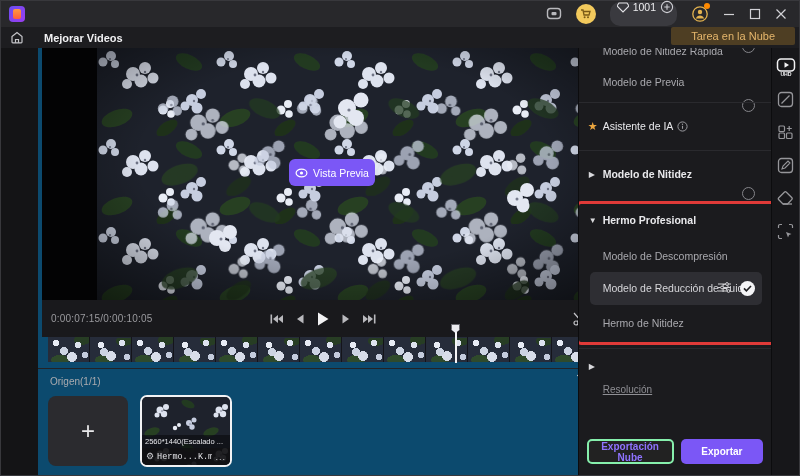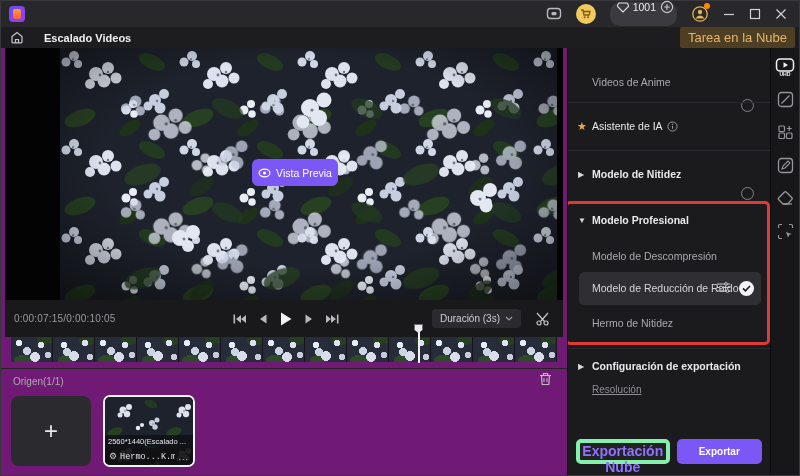--- a/index.html
+++ b/index.html
@@ -17,25 +17,25 @@
   .gold-avatar { width:20px; height:20px; border-radius:50%; background:#f2c95c; display:flex; align-items:center; justify-content:center; }
   .credits-pill { display:flex; align-items:center; gap:4px; background:#3a3a3f; border-radius:10px; padding:2px 3px 16px 7px; height:24px; }
   .credits-pill .num { font-size:10.5px; color:#ececee; }
   .user-wrap { position:relative; }
   .user-dot { position:absolute; right:-1px; top:-2px; width:6px; height:6px; border-radius:50%; background:#ff8a00; }
 
   
   .tabbar { position:absolute; left:1px; top:27px; right:1px; height:21px; background:#1d1d20; display:flex; align-items:center; z-index:25; }
   .home-btn { margin-left:9px; display:flex; }
   .tab-title { margin-left:20px; font-size:11px; font-weight:bold; color:#f0f0f2; }
-  .cloud-badge { position:absolute; right:5px; top:27px; background:#4e3e23; color:#e5b66c; font-size:13px; padding:3px 8px; border-radius:2px; z-index:40; }
+  .cloud-badge { position:absolute; right:5px; top:27px; background:#4e3e23; color:#e5b66c; font-size:11px; padding:3px 20px; border-radius:2px; z-index:40; }
 
   
   .main { position:absolute; left:1px; top:48px; right:1px; bottom:1px; display:flex; }
-  .left { position:relative; width:566px; height:100%; background:#701a75; }
+  .left { position:relative; width:566px; height:100%; background:#0c4a6e;margin-left:37px; }
   .panel { position:relative; width:203px; height:100%; background:#1b1b1e; border-left:1px solid #0c0c0e; }
   .toolstrip { position:relative; width:29px; height:100%; background:#17171a; border-left:1px solid #0c0c0e; display:flex; flex-direction:column; align-items:center; padding-top:8px; gap:13px; }
 
   
   .viewport { position:absolute; left:4px; top:0; width:558px; height:252px; background:#030304; overflow:hidden; }
   .video { position:absolute; left:55px; top:0; width:497px; height:252px; }
   .vista-btn { position:absolute; left:247px; top:111px; width:86px; height:27px; background:#7b57f6; border:none; border-radius:6px; color:#fff; font-size:10.5px; font-family:"Liberation Sans",sans-serif; display:flex; align-items:center; justify-content:center; gap:5px; cursor:pointer; }
 
   
   .timeline { position:absolute; left:4px; top:252px; width:558px; height:37px; background:#19191c; display:flex; align-items:center; }
@@ -88,21 +88,21 @@
   .red-box { position:absolute; left:-3px; top:153px; width:205px; height:144px; border:3px solid #e03a38; border-radius:5px; pointer-events:none; z-index:10; }
   .sel-row { position:absolute; left:11px; right:9px; top:224px; height:33px; background:#2e2e33; border-radius:5px; cursor:pointer; }
   .sel-row .lbl { position:absolute; left:13px; top:10px; font-size:10.5px; color:#d6d6da; white-space:nowrap; }
   .check-circle { position:absolute; right:7px; top:9px; width:15px; height:15px; border-radius:50%; background:#f4f4f6; display:flex; align-items:center; justify-content:center; }
   .sliders-btn { position:absolute; right:30px; top:9px; background:none; border:none; cursor:pointer; display:flex; }
   .res-label { position:absolute; left:24px; top:336px; font-size:10px; color:#8f8f94;text-decoration:underline; }
   .dropdown { position:absolute; left:23px; right:10px; top:355px; height:25px; background:#2b2b2f; border-radius:4px; display:flex; align-items:center; cursor:pointer; }
   .dropdown span { font-size:10px; color:#d6d6da; margin-left:12px; flex:1; }
   .dd-chev { margin-right:10px; display:flex; }
   .btn-row { position:absolute; left:8px; right:8px; top:391px; display:flex; gap:7px; }
-  .btn-cloud { flex:1; height:25px; background:#222; border:4px solid #86efac; border-radius:5px; color:#8f73ff; font-size:14px; font-weight:bold; font-family:"Liberation Sans",sans-serif; cursor:pointer; }
+  .btn-cloud { flex:1; height:25px; background:#222; border:2px solid #86efac; border-radius:5px; color:#8f73ff; font-size:10px; font-weight:bold; font-family:"Liberation Sans",sans-serif; cursor:pointer; }
   .btn-export { flex:1; height:25px; background:#7b57f6; border:none; border-radius:5px; color:#fff; font-size:10px; font-weight:bold; font-family:"Liberation Sans",sans-serif; cursor:pointer; }
 
   
   .tool { width:20px; height:20px; display:flex; align-items:center; justify-content:center; cursor:pointer; }
   .star { color:#eca63f; font-size:11px; position:absolute; left:9px; }
   .info-i { display:inline-flex; margin-left:4px; vertical-align:-1px; }
 </style>
 </head>
 <body>
 
@@ -160,21 +160,21 @@
     </div>
   </div>
 
   <div class="tabbar">
     <span class="home-btn">
       <svg width="14" height="13" viewBox="0 0 14 13">
           <path d="M2 5.5L7 1.5l5 4V11a.8.8 0 0 1-.8.8H2.8A.8.8 0 0 1 2 11z" fill="none" stroke="#c6c6ca" stroke-width="1.2"></path>
           <path d="M5.5 11.8V8.5h3v3.3" fill="none" stroke="#c6c6ca" stroke-width="1.2"></path>
         </svg>
     </span>
-    <span class="tab-title">Escalado Videos</span>
+    <span class="tab-title">Mejorar Videos</span>
   </div>
   <div class="cloud-badge">Tarea en la Nube</div>
 
   <div class="main">
 
     <div class="left">
 
       <div class="viewport">
         <svg class="video" viewBox="0 0 497 252" preserveAspectRatio="none">
           <defs>
@@ -274,26 +274,20 @@
               </svg>
           </button>
           <button class="ctl">
             <svg width="13" height="10" viewBox="0 0 13 10">
                 <path d="M0 1l5 4-5 4z" fill="#b9b9bd"></path>
                 <path d="M5 1l5 4-5 4z" fill="#b9b9bd"></path>
                 <rect x="10.9" y="0.5" width="1.6" height="9" fill="#b9b9bd"></rect>
               </svg>
           </button>
         </div>
-        <div class="dur-pill">
-          <span>Duración (3s)</span>
-          <svg width="8" height="5" viewBox="0 0 8 5">
-              <path d="M1 1l3 3 3-3" fill="none" stroke="#9b9b9f" stroke-width="1.2"></path>
-            </svg>
-        </div>
         <button class="cut-btn">
           <svg width="15" height="14" viewBox="0 0 15 14">
               <circle cx="3" cy="11" r="2" fill="none" stroke="#c4c4c8" stroke-width="1.2"></circle>
               <circle cx="10" cy="11" r="2" fill="none" stroke="#c4c4c8" stroke-width="1.2"></circle>
               <path d="M4.5 9.5L12 1M8.5 9.5L1 1" stroke="#c4c4c8" stroke-width="1.2"></path>
             </svg>
         </button>
       </div>
 
       <div class="filmstrip">
@@ -365,23 +359,27 @@
         <div class="thumb-foot">
           <span class="gear">⚙</span>
           <span class="fname">Hermo...K.mp4</span>
           <span class="more">...</span>
         </div>
       </div>
     </div>
 
     <div class="panel" style="overflow:hidden;">
 
+      <div class="prow" style="top:-6px; height:18px;">
+        <span class="lbl">Modelo de Nitidez Rápida</span>
+        <span class="radio" style="top:-2px;"></span>
+      </div>
 
       <div class="prow" style="top:24px; height:20px;">
-        <span class="lbl">Videos de Anime</span>
+        <span class="lbl">Modelo de Previa</span>
         <span class="radio" style="top:27px;"></span>
       </div>
 
       <div class="pdivider" style="top:54px;"></div>
 
       <div class="prow" style="top:68px; height:20px;">
         <span class="star">★</span>
         <span class="lbl bright">Asistente de IA</span>
         <span class="info-i">
           <svg width="11" height="11" viewBox="0 0 11 11">
@@ -397,21 +395,21 @@
 
       <div class="prow" style="top:116px; height:20px;">
         <span class="arrow">▶</span>
         <span class="sec-head">Modelo de Nitidez</span>
       </div>
 
       <div class="red-box"></div>
 
       <div class="prow" style="top:162px; height:20px;">
         <span class="arrow">▼</span>
-        <span class="sec-head">Modelo Profesional</span>
+        <span class="sec-head">Hermo Profesional</span>
       </div>
 
       <div class="prow" style="top:198px; height:20px;">
         <span class="lbl">Modelo de Descompresión</span>
         <span class="radio" style="top:201px;"></span>
       </div>
 
       <div class="sel-row">
         <span class="lbl">Modelo de Reducción de Ruido</span>
         <button class="sliders-btn">
@@ -431,21 +429,20 @@
 
       <div class="prow" style="top:265px; height:20px;">
         <span class="lbl">Hermo de Nitidez</span>
 
       </div>
 
       <div class="pdivider" style="top:300px;"></div>
 
       <div class="prow" style="top:308px; height:20px;">
         <span class="arrow">▶</span>
-        <span class="sec-head">Configuración de exportación</span>
       </div>
 
       <span class="res-label">Resolución</span>
 
 
       <div class="btn-row">
         <button class="btn-cloud">Exportación Nube</button>
         <button class="btn-export">Exportar</button>
       </div>
     </div>

